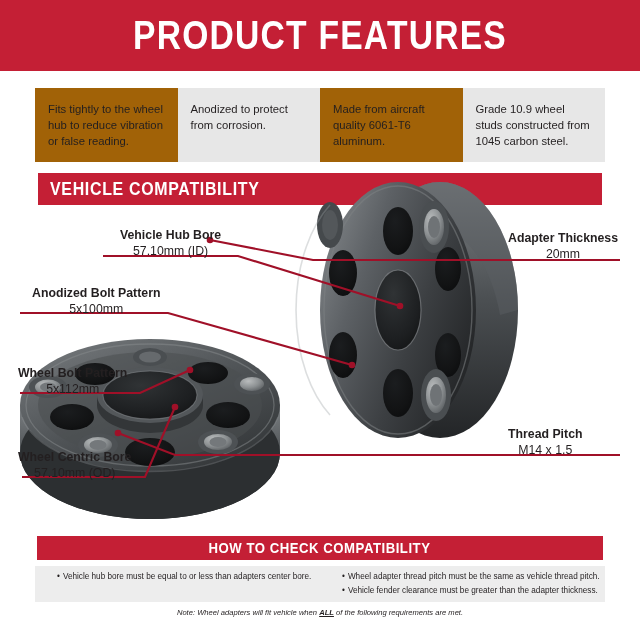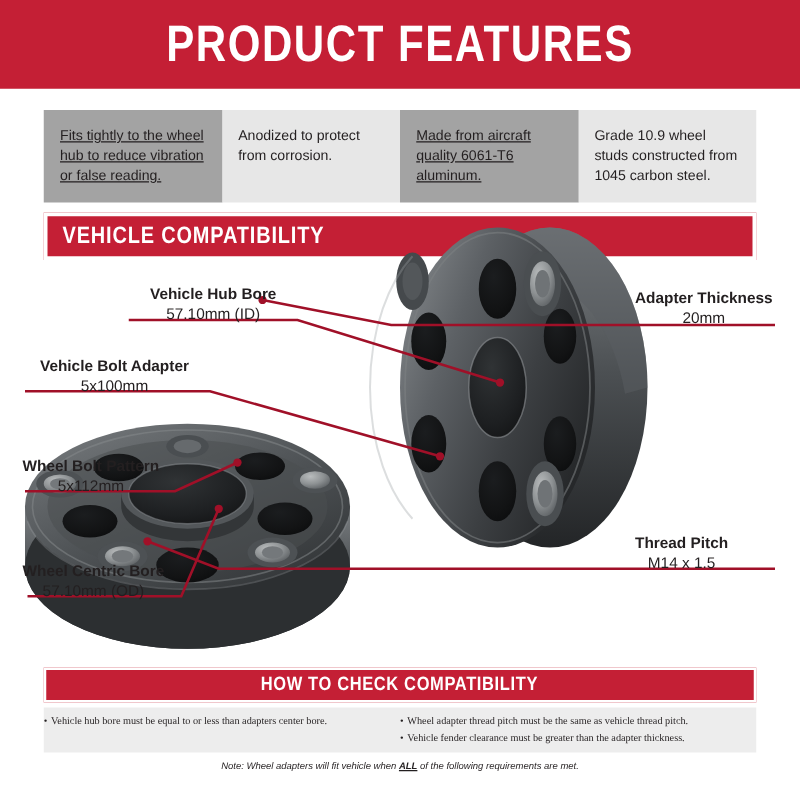--- a/index.html
+++ b/index.html
@@ -35,21 +35,21 @@
     display:flex;
   }
   .feature-box{
     flex:1 1 0;
     padding:13px 12px 0 13px;
     box-sizing:border-box;
     font-size:11.3px;
     line-height:1.42;
     color:#231f20;
   }
-  .feature-box.shade-a{background:#a3a3a3;text-decoration:underline;}
+  .feature-box.shade-a{background:#a16207;}
   .feature-box.shade-b{background:#E7E7E7;}
 
   
   .vc-bar{
     position:absolute;left:35px;top:170px;width:570px;height:38px;
     background:#C41F35;
     box-sizing:border-box;
     border:3px solid #ffffff;
     display:flex;align-items:center;
   }
@@ -95,21 +95,21 @@
     white-space:nowrap;
   }
 
   .checks{
     position:absolute;left:35px;top:566px;width:570px;height:36px;
     background:#EDEDED;
     display:flex;
     box-sizing:border-box;
     padding:5px 0 0 0;
   }
-  .checks-col{flex:1 1 0;padding-left:0;box-sizing:border-box;font-family:Liberation Serif, serif;}
+  .checks-col{flex:1 1 0;padding-left:22px;box-sizing:border-box;}
   .check-item{
     font-size:8.2px;color:#231f20;line-height:1.35;
     margin-bottom:3px;white-space:nowrap;
   }
   .bullet{margin-right:3px;}
 
   .note{
     position:absolute;left:0;top:608px;width:640px;
     text-align:center;
     font-size:7.6px;
@@ -288,21 +288,21 @@
         <circle cx="118" cy="268" r="3.3"></circle>
       </g>
     </svg>
 
     <div class="callout center" style="left:120px;top:62px;">
       <span class="l1">Vehicle Hub Bore</span>
       <span class="l2">57.10mm (ID)</span>
     </div>
 
     <div class="callout center" style="left:32px;top:120px;">
-      <span class="l1">Vehicle Bolt Adapter</span>
+      <span class="l1">Anodized Bolt Pattern</span>
       <span class="l2">5x100mm</span>
     </div>
 
     <div class="callout center" style="left:18px;top:200px;">
       <span class="l1">Wheel Bolt Pattern</span>
       <span class="l2">5x112mm</span>
     </div>
 
     <div class="callout center" style="left:18px;top:284px;">
       <span class="l1">Wheel Centric Bore</span>

